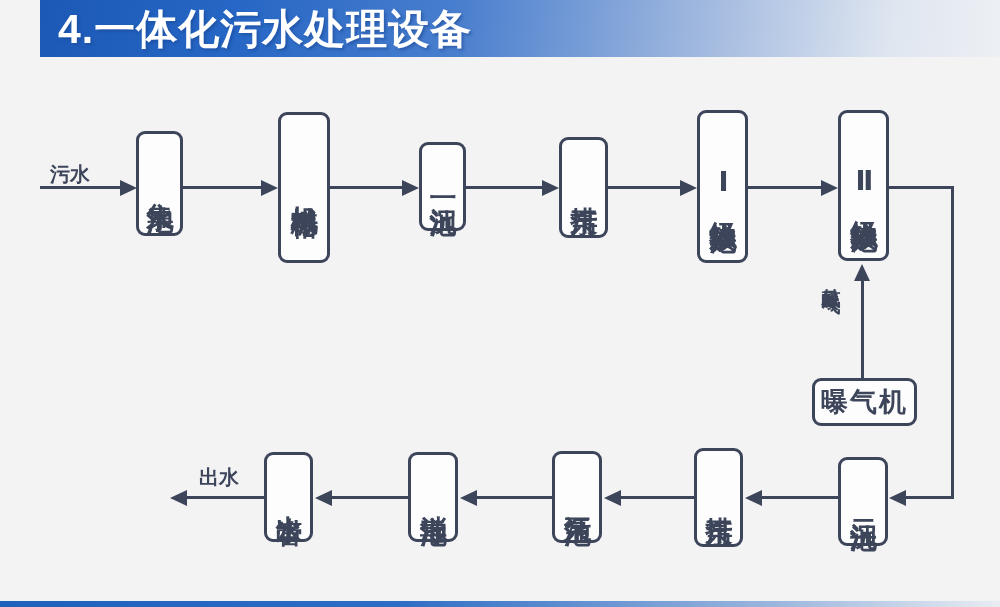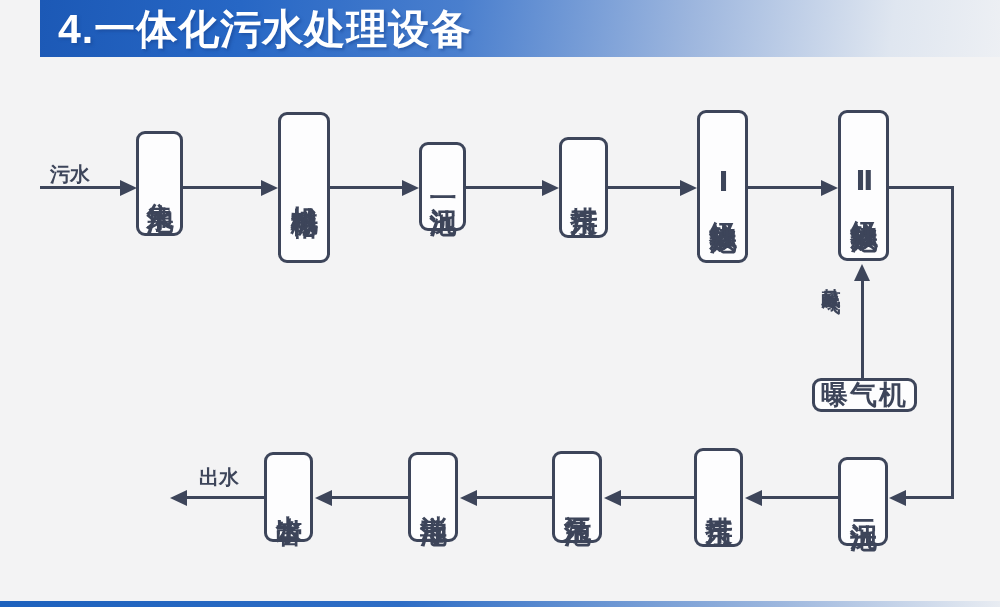--- a/index.html
+++ b/index.html
@@ -37,21 +37,21 @@
     font-size:27px;line-height:1;letter-spacing:2px;
   }
   .htext{font-size:27px;line-height:1;letter-spacing:2px;white-space:nowrap;}
   
   .n-jishui   {left:136px;top:131px;width:47px;height:105px;}
   .n-jixie    {left:278px;top:112px;width:52px;height:151px;}
   .n-yichen   {left:419px;top:142px;width:47px;height:89px;}
   .n-paiwu-t  {left:559px;top:137px;width:49px;height:101px;}
   .n-l1       {left:697px;top:110px;width:51px;height:153px;}
   .n-l2       {left:838px;top:110px;width:51px;height:151px;}
-  .n-baoqiji  {left:812px;top:378px;width:105px;height:34px;}
+  .n-baoqiji  {left:812px;top:378px;width:105px;height:48px;}
   .n-erchen   {left:838px;top:457px;width:50px;height:89px;}
   .n-paiwu-b  {left:694px;top:448px;width:49px;height:99px;}
   .n-wubeng   {left:552px;top:451px;width:50px;height:92px;}
   .n-xiaodu   {left:408px;top:452px;width:50px;height:90px;}
   .n-chushui  {left:264px;top:452px;width:49px;height:90px;}
   
   .hline{position:absolute;height:3px;background:#3d455a;}
   .vline{position:absolute;width:3px;background:#3d455a;}
   .ah-r{position:absolute;width:0;height:0;border-top:8px solid transparent;border-bottom:8px solid transparent;border-left:17px solid #3d455a;}
   .ah-l{position:absolute;width:0;height:0;border-top:8px solid transparent;border-bottom:8px solid transparent;border-right:17px solid #3d455a;}

